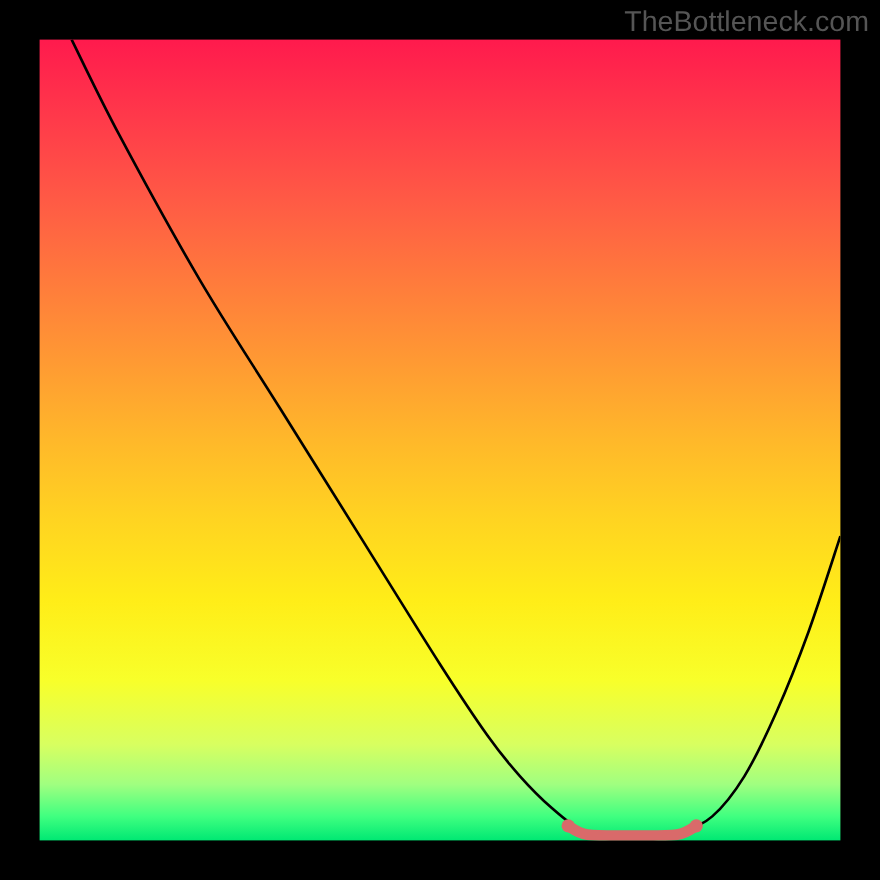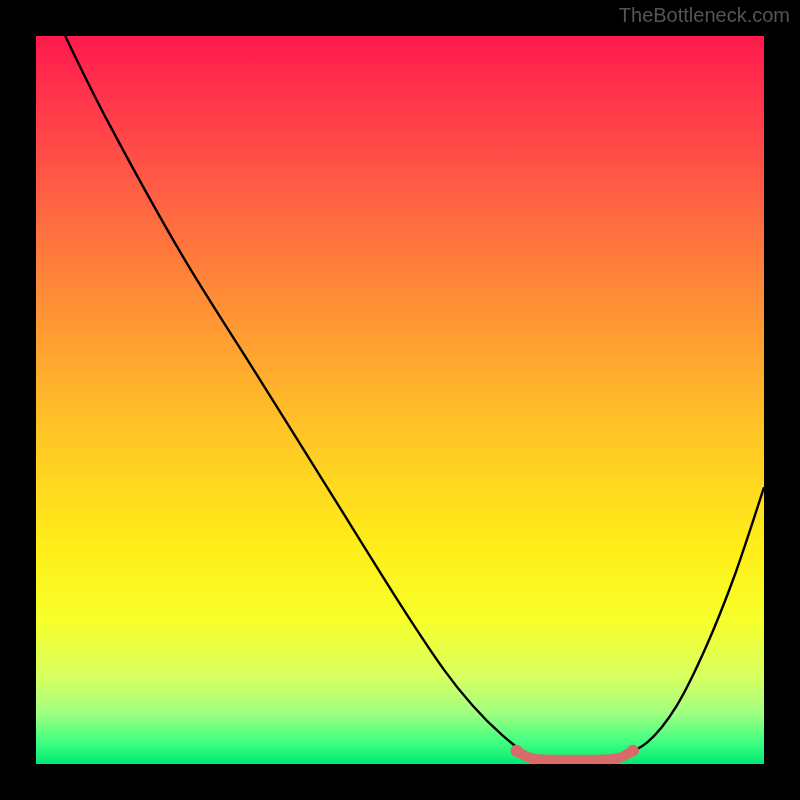--- a/index.html
+++ b/index.html
@@ -9,21 +9,21 @@
     background: #000;
     position: relative;
     font-family: Arial, sans-serif;
     overflow: hidden;
   }
   .attribution {
     position: absolute;
     top: 4px;
     right: 10px;
     color: #555;
-    font-size: 20px;
+    font-size: 26px;
     font-weight: 500;
     z-index: 10;
   }
   .plot-area {
     position: absolute;
     left: 36px;
     top: 36px;
     width: 728px;
     height: 728px;
     background: linear-gradient(to bottom,

